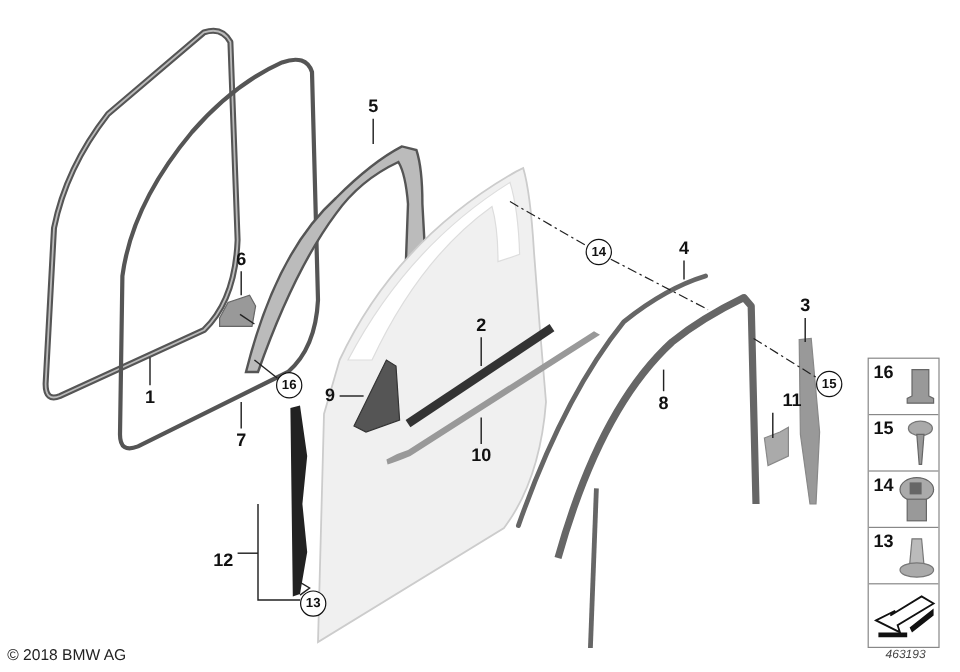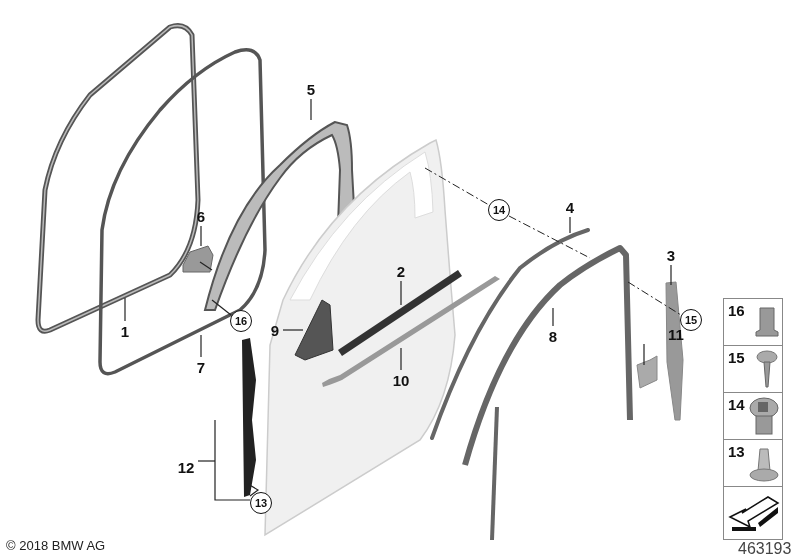--- a/index.html
+++ b/index.html
@@ -1,21 +1,21 @@
 <!DOCTYPE html>
 <html><head>
 <meta charset="utf-8">
 <style>
   html,body{margin:0;padding:0;background:#fff;}
   body{width:800px;height:560px;position:relative;overflow:hidden;font-family:"Liberation Sans",sans-serif;}
   svg.main{position:absolute;left:0;top:0;}
   .lbl{position:absolute;font-weight:bold;font-size:15px;color:#111;transform:translate(-50%,-50%);white-space:nowrap;}
   .circ{position:absolute;width:20px;height:20px;border:1.3px solid #111;border-radius:50%;font-weight:bold;font-size:11px;display:flex;align-items:center;justify-content:center;background:#fff;transform:translate(-50%,-50%);color:#111;}
   .copyright{position:absolute;left:6px;top:538px;font-size:13px;color:#222;}
-  .diagno{position:absolute;left:738px;top:540px;font-size:16px;color:#444;}
+  .diagno{position:absolute;left:738px;top:540px;font-size:10px;color:#444;font-style:italic;}
   .legend{position:absolute;left:723px;top:298px;width:58px;border:1px solid #888;}
   .legend .cell{height:46px;border-bottom:1px solid #888;position:relative;}
   .legend .cell:last-child{border-bottom:none;height:52px;}
   .legend .num{position:absolute;left:4px;top:3px;font-weight:bold;font-size:15px;color:#111;}
   .legend svg{position:absolute;}
 </style>
 </head>
 <body>
 
 <svg class="main" width="800" height="560" viewBox="0 0 800 560">
@@ -77,21 +77,21 @@
 <span class="lbl" style="left:125px;top:331px">1</span>
 <span class="lbl" style="left:401px;top:271px">2</span>
 <span class="lbl" style="left:671px;top:255px">3</span>
 <span class="lbl" style="left:570px;top:207px">4</span>
 <span class="lbl" style="left:311px;top:89px">5</span>
 <span class="lbl" style="left:201px;top:216px">6</span>
 <span class="lbl" style="left:201px;top:367px">7</span>
 <span class="lbl" style="left:553px;top:336px">8</span>
 <span class="lbl" style="left:275px;top:330px">9</span>
 <span class="lbl" style="left:401px;top:380px">10</span>
-<span class="lbl" style="left:676px;top:334px">11</span>
+<span class="lbl" style="left:660px;top:334px">11</span>
 <span class="lbl" style="left:186px;top:467px">12</span>
 
 <span class="circ" style="left:499px;top:210px">14</span>
 <span class="circ" style="left:691px;top:320px">15</span>
 <span class="circ" style="left:241px;top:321px">16</span>
 <span class="circ" style="left:261px;top:503px">13</span>
 
 <div class="legend">
   <div class="cell">
     <span class="num">16</span>

